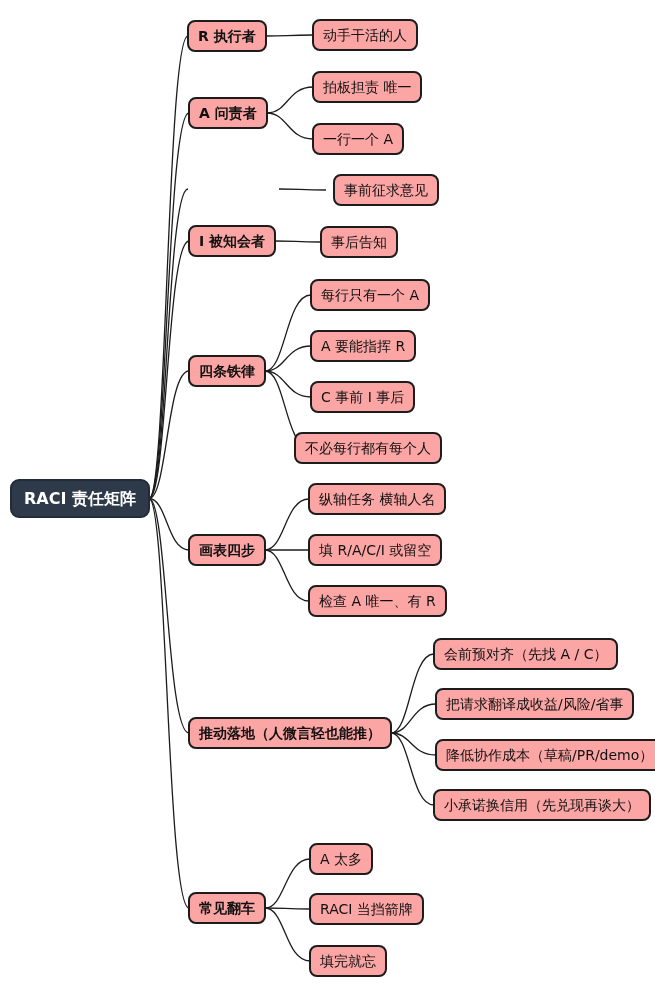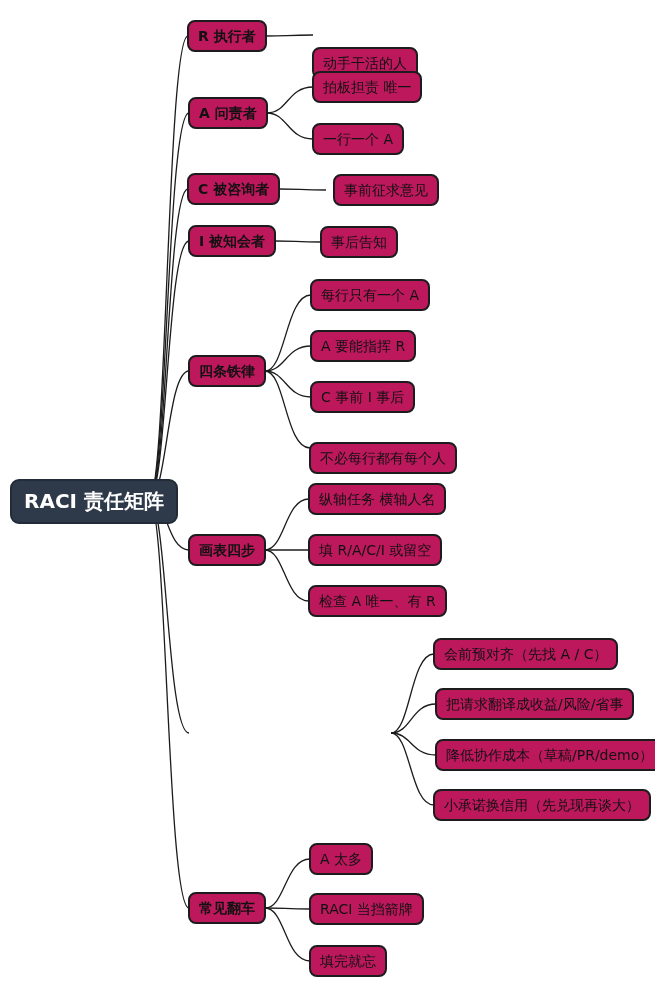--- a/index.html
+++ b/index.html
@@ -12,33 +12,33 @@
     font-family: "DejaVu Sans", "Liberation Sans", sans-serif;
   }
   #links {
     position: absolute;
     left: 0; top: 0;
     width: 655px; height: 995px;
   }
   .node {
     position: absolute;
     box-sizing: border-box;
-    background: #be185d;
+    background: #fca5a5;
     border: 2px solid #1c1c1c;
     border-radius: 8px;
     padding: 4px 9px;
     font-size: 14px;
     line-height: 1.45;
     color: #111111;
     white-space: nowrap;
   }
   .branch { font-weight: 700; }
   .root {
     font-weight: 700;
-    font-size: 20px;
+    font-size: 16px;
     padding: 6px 12px;
     border-radius: 9px;
     border-color: #222c38;
   }
 </style>
 </head>
 <body>
 
 <div id="canvas">
   <svg id="links" viewBox="0 0 655 995" xmlns="http://www.w3.org/2000/svg">
@@ -65,37 +65,37 @@
       <path d="M391,733 C411.25,733 411.25,704 436,704" fill="none" stroke="#1C1C1C" stroke-width="1.3"></path>
       <path d="M391,733 C411.25,733 411.25,755 436,755" fill="none" stroke="#1C1C1C" stroke-width="1.3"></path>
       <path d="M391,733 C410.35,733 410.35,805 434,805" fill="none" stroke="#1C1C1C" stroke-width="1.3"></path>
       <path d="M149,498.5 C167,498.5 167,908 189,908" fill="none" stroke="#1C1C1C" stroke-width="1.3"></path>
       <path d="M265,908 C285.25,908 285.25,859 310,859" fill="none" stroke="#1C1C1C" stroke-width="1.3"></path>
       <path d="M265,908 C285.25,908 285.25,909 310,909" fill="none" stroke="#1C1C1C" stroke-width="1.3"></path>
       <path d="M265,908 C285.25,908 285.25,961 310,961" fill="none" stroke="#1C1C1C" stroke-width="1.3"></path>
     </svg>
 <div class="node root" style="left: 10px; top: 479px; background: rgb(46, 58, 73); color: rgb(255, 255, 255);">RACI 责任矩阵</div>
     <div class="node branch" style="left: 187px; top: 20px;">R 执行者</div>
-    <div class="node leaf" style="left: 312px; top: 19px; margin-top: 28px;">动手干活的人</div>
+    <div class="node leaf" style="left: 312px; top: 19px;">动手干活的人</div>
     <div class="node branch" style="left: 188px; top: 97px;">A 问责者</div>
     <div class="node leaf" style="left: 312px; top: 71px;">拍板担责 唯一</div>
     <div class="node leaf" style="left: 312px; top: 123px;">一行一个 A</div>
-    <div class="node branch" style="left: 187px; top: 173px;">C 被咨询者</div>
     <div class="node leaf" style="left: 325px; top: 174px; margin-left: 8px;">事前征求意见</div>
     <div class="node branch" style="left: 188px; top: 225px;">I 被知会者</div>
     <div class="node leaf" style="left: 320px; top: 226px;">事后告知</div>
     <div class="node branch" style="left: 188px; top: 355px;">四条铁律</div>
     <div class="node leaf" style="left: 310px; top: 279px;">每行只有一个 A</div>
     <div class="node leaf" style="left: 310px; top: 330px;">A 要能指挥 R</div>
     <div class="node leaf" style="left: 310px; top: 381px;">C 事前 I 事后</div>
-    <div class="node leaf" style="left: 309px; top: 432px; margin-top: 10px;">不必每行都有每个人</div>
+    <div class="node leaf" style="left: 294px; top: 432px;">不必每行都有每个人</div>
     <div class="node branch" style="left: 188px; top: 534px;">画表四步</div>
     <div class="node leaf" style="left: 308px; top: 483px;">纵轴任务 横轴人名</div>
     <div class="node leaf" style="left: 308px; top: 534px;">填 R/A/C/I 或留空</div>
     <div class="node leaf" style="left: 308px; top: 585px;">检查 A 唯一、有 R</div>
+    <div class="node branch" style="left: 188px; top: 717px;">推动落地（人微言轻也能推）</div>
     <div class="node leaf" style="left: 435px; top: 688px;">把请求翻译成收益/风险/省事</div>
     <div class="node leaf" style="left: 433px; top: 638px;">会前预对齐（先找 A / C）</div>
     <div class="node leaf" style="left: 435px; top: 739px;">降低协作成本（草稿/PR/demo）</div>
     <div class="node leaf" style="left: 433px; top: 789px;">小承诺换信用（先兑现再谈大）</div>
     <div class="node branch" style="left: 188px; top: 892px; text-align: center;">常见翻车</div>
     <div class="node leaf" style="left: 309px; top: 843px;">A 太多</div>
     <div class="node leaf" style="left: 309px; top: 893px;">RACI 当挡箭牌</div>
     <div class="node leaf" style="left: 309px; top: 945px;">填完就忘</div>
   </div>
 

